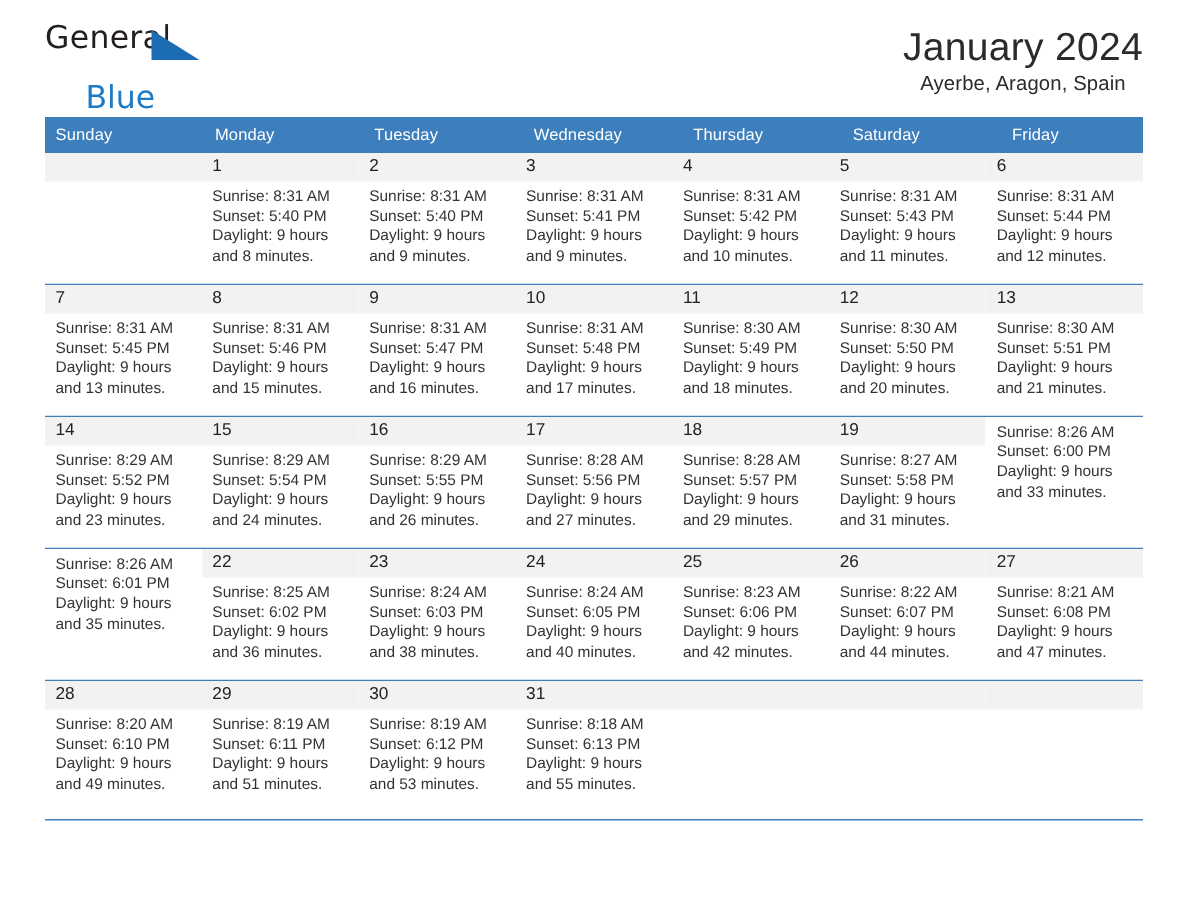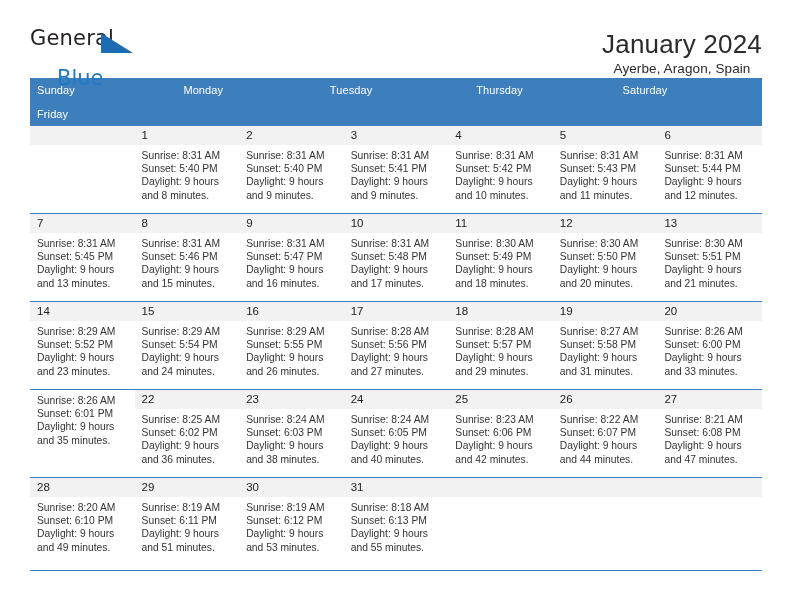--- a/index.html
+++ b/index.html
@@ -17,21 +17,21 @@
     height: 612px;
     padding: 0 30px;
   }
 
   
   .topbar {
     display: flex;
     align-items: flex-start;
     justify-content: space-between;
     height: 72px;
-    padding-top: 28px;
+    padding-top: 15px;
   }
   .logo {
     position: relative;
     width: 115px;
     height: 48px;
     line-height: 1;
   }
   .logo-general {
     font-size: 21px;
     letter-spacing: .2px;
@@ -67,22 +67,23 @@
     font-size: 13.5px;
     color: #2b2b2b;
     margin-top: 2px;
     letter-spacing: .1px;
   }
 
   
   .calendar { width: 732px; margin-top: 6px; }
   .dow-row {
     display: grid;
-    grid-template-columns: repeat(5, 1fr);
+    grid-template-columns: repeat(7, 1fr);
     background: #3d7ebd;
+    gap: 12px;
   }
   .dow {
     color: #ffffff;
     font-size: 11px;
     padding: 6px 0 6px 7px;
     letter-spacing: .1px;
   }
   .week {
     display: grid;
     grid-template-columns: repeat(7, 1fr);
@@ -127,20 +128,21 @@
       <h1 class="cal-title">January 2024</h1>
       <div class="cal-sub">Ayerbe, Aragon, Spain</div>
     </div>
   </div>
 
   <div class="calendar">
     <div class="dow-row" id="dow-row">
         <div class="dow">Sunday</div>
         <div class="dow">Monday</div>
         <div class="dow">Tuesday</div>
+        <div class="dow">Wednesday</div>
         <div class="dow">Thursday</div>
         <div class="dow">Saturday</div>
         <div class="dow">Friday</div>
       </div>
     <div id="weeks">
         <div class="week">
           <div class="cell empty">
             <div class="daynum"></div>
             <div class="cell-body"></div>
           </div>
@@ -313,21 +315,20 @@
           <div class="cell">
             <div class="daynum">19</div>
             <div class="cell-body">
               <div>Sunrise: 8:27 AM</div>
               <div>Sunset: 5:58 PM</div>
               <div>Daylight: 9 hours</div>
               <div>and 31 minutes.</div>
             </div>
           </div>
           <div class="cell">
-            <div class="daynum">20</div>
             <div class="cell-body">
               <div>Sunrise: 8:26 AM</div>
               <div>Sunset: 6:00 PM</div>
               <div>Daylight: 9 hours</div>
               <div>and 33 minutes.</div>
             </div>
           </div>
         </div>
         <div class="week">
           <div class="cell">

